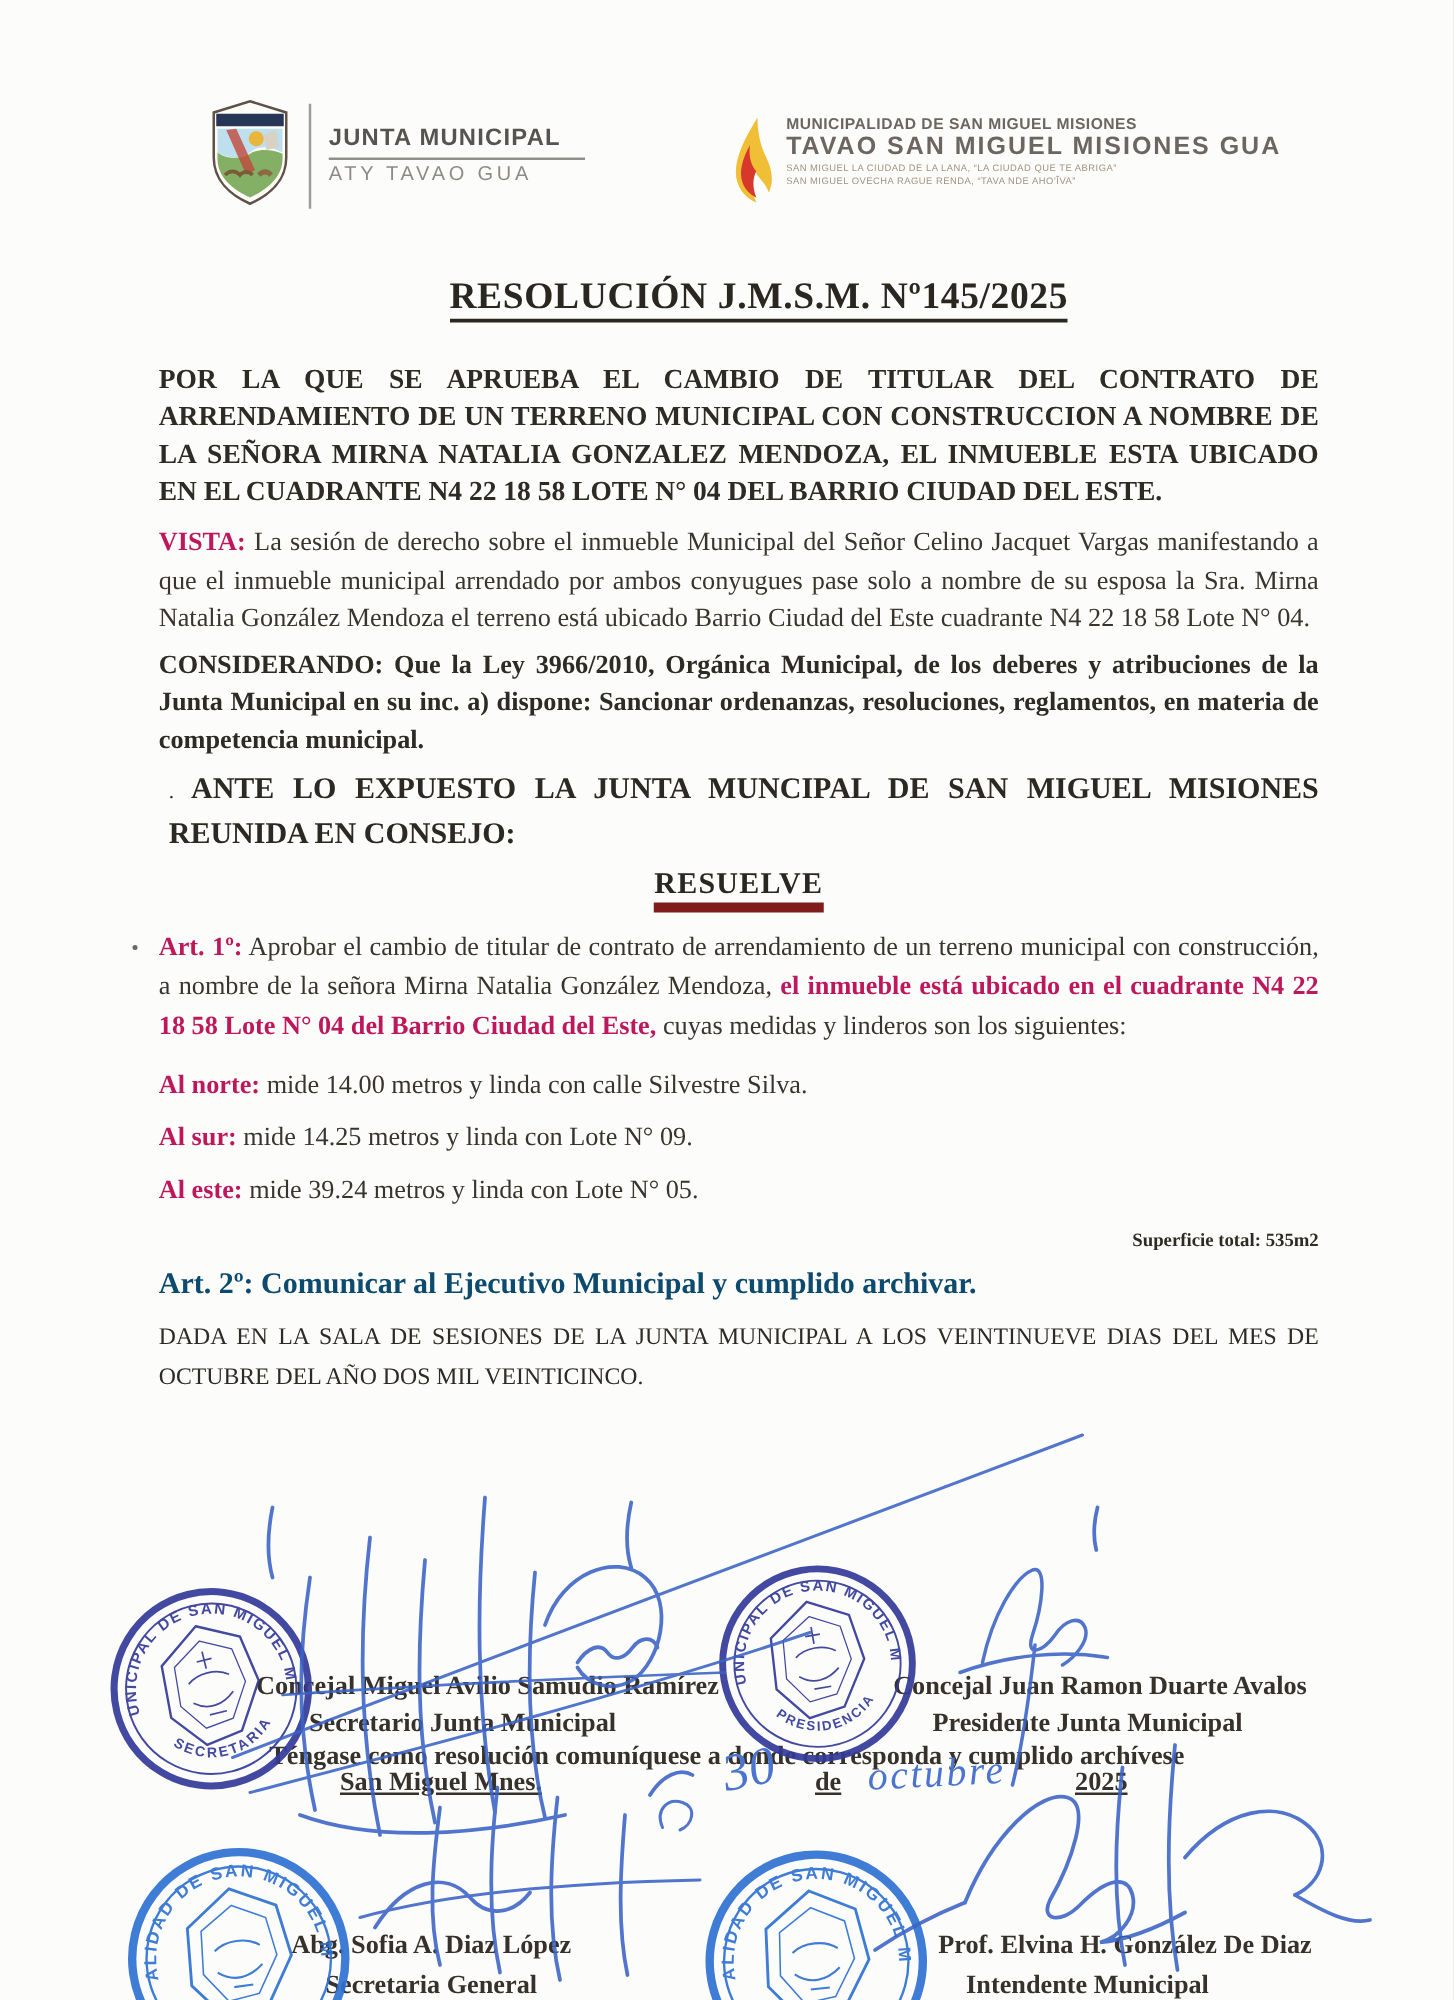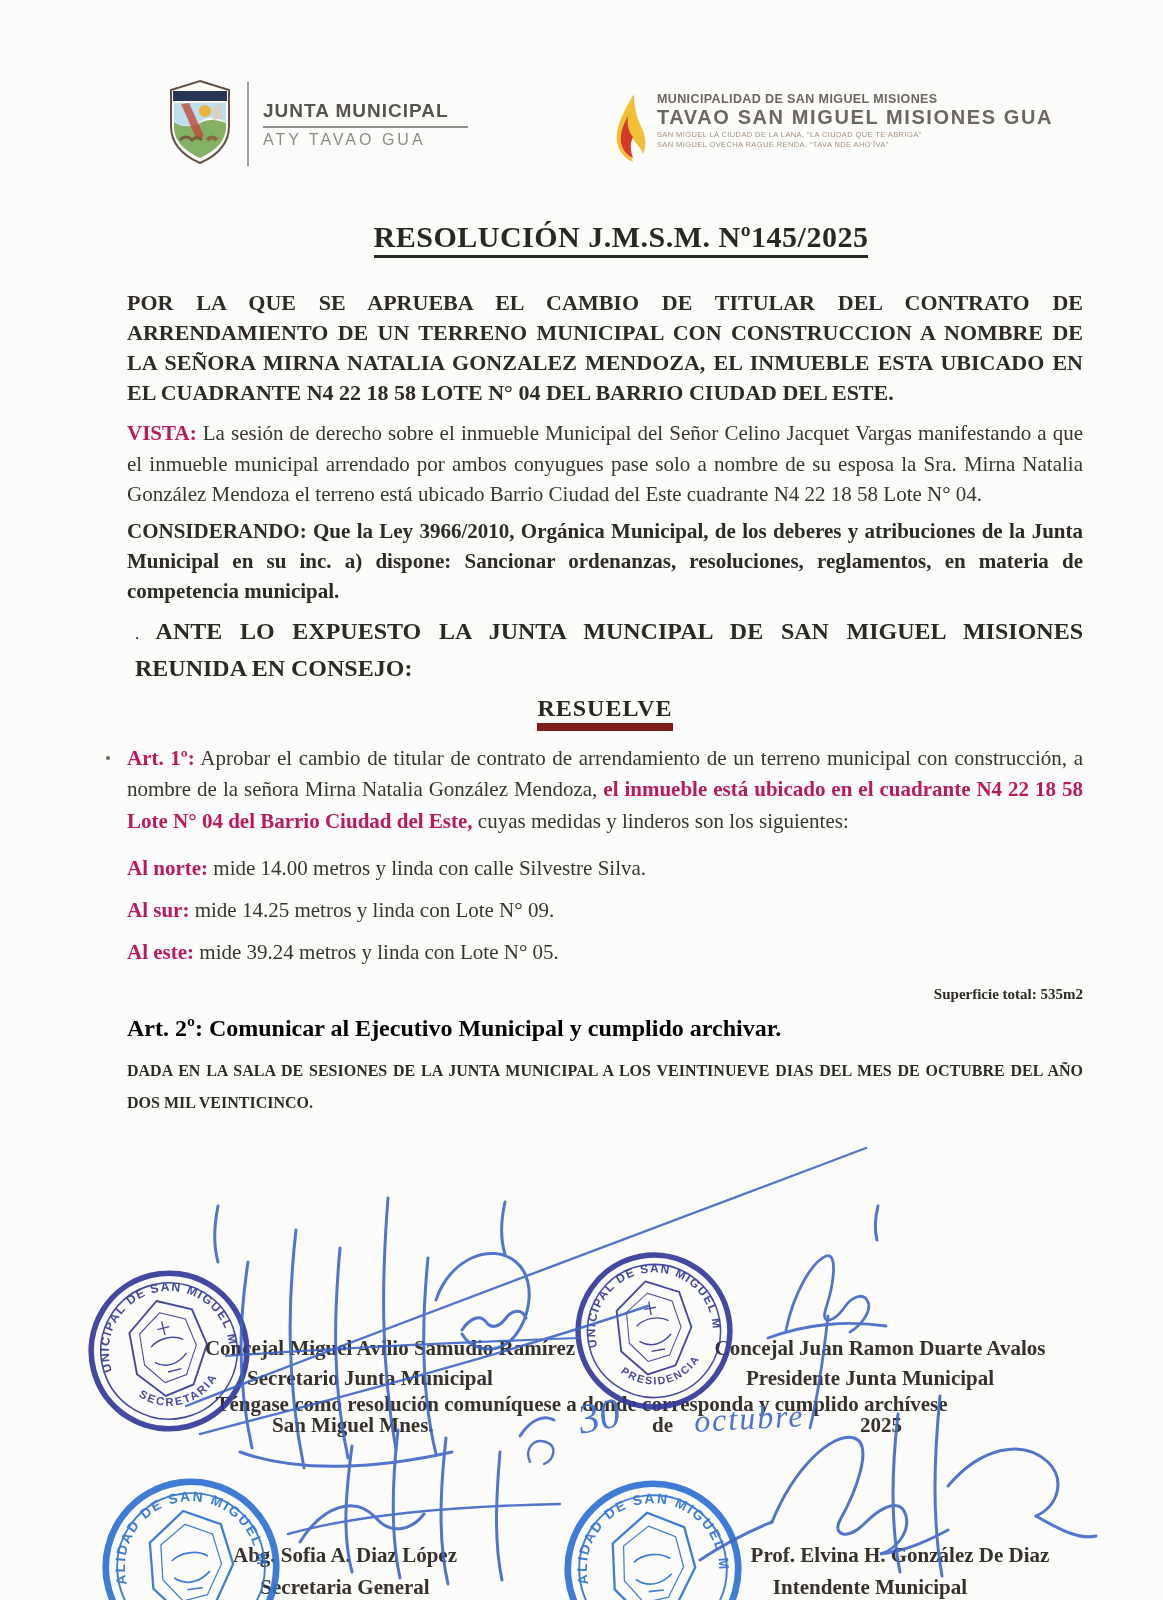--- a/index.html
+++ b/index.html
@@ -1,18 +1,18 @@
 <!DOCTYPE html>
 <html><head>
 <meta charset="utf-8">
 <style>
   html,body{margin:0;padding:0;background:#d9d9d6;}
   .page{position:relative;width:1163px;height:1600px;margin:0 auto;background:#fcfcfa;
         overflow:hidden;font-family:"Liberation Serif","DejaVu Serif",serif;color:#39342c;}
-  .content{position:absolute;inset:0;padding:78px 80px 0 127px;}
+  .content{position:absolute;inset:0;padding:78px 108px 0 127px;}
   
   .header{display:flex;justify-content:space-between;align-items:flex-start;height:92px;}
   .logo-left{display:flex;align-items:center;gap:14px;margin-left:40px;}
   .crest{flex:0 0 auto;}
   .vdiv{width:2px;height:84px;background:#9d9d9a;}
   .logo-left-text{font-family:"Liberation Sans","DejaVu Sans",sans-serif;}
   .ll-title{font-size:19px;font-weight:bold;color:#57534e;letter-spacing:1px;}
   .ll-rule{height:2px;background:#8f8f8c;margin:4px 0 3px 0;width:205px;}
   .ll-sub{font-size:16px;color:#8e8b86;letter-spacing:3px;}
   .logo-right{display:flex;align-items:flex-start;gap:8px;margin-right:30px;margin-top:14px;}
@@ -30,28 +30,28 @@
   .consid{margin-top:6px;font-size:21px;font-weight:bold;line-height:30px;text-align:justify;color:#2e2a24;}
   .ante{margin-top:8px;font-size:24px;font-weight:bold;line-height:34px;text-align:justify;color:#2c2822;padding-left:8px;}
   .ante-dot{font-size:17px;font-weight:normal;}
   .resuelve-wrap{text-align:center;margin-top:10px;}
   .resuelve{display:inline-block;font-size:24px;font-weight:bold;color:#2a2620;
             border-bottom:8px solid #7f1d1d;padding-bottom:1px;letter-spacing:1px;}
   .art1{margin-top:12px;font-size:21px;line-height:31.5px;text-align:justify;}
   .linderos{margin-top:16px;}
   .lindero{font-size:21px;line-height:30px;margin-bottom:12px;}
   .superficie{font-size:15px;font-weight:bold;text-align:right;text-indent:120px;color:#2e2a24;line-height:30px;}
-  .art2{margin-top:2px;font-size:24px;font-weight:bold;line-height:34px;color:#000000;}
-  .dada{margin-top:10px;font-size:16px;font-weight:bold;line-height:32px;text-align:justify;color:#2e2a24;}
+  .art2{margin-top:2px;font-size:24px;font-weight:bold;line-height:34px;color:#0c4a6e;}
+  .dada{margin-top:10px;font-size:19px;font-weight:normal;line-height:32px;text-align:justify;color:#2e2a24;}
   b{color:#be185d;}
   .stray-dot{position:absolute;left:106px;top:756px;width:4px;height:4px;border-radius:50%;background:#6b6660;}
   
   .abs{position:absolute;}
   .sig-name{font-size:21px;font-weight:bold;color:#36312a;text-align:center;}
-  .sig-plain{font-size:21px;font-weight:bold;color:#36312a;}
+  .sig-plain{font-size:21px;font-weight:bold;color:#36312a;text-decoration:underline;}
   .hand{font-style:italic;color:#4a74d0;font-family:"Liberation Serif",serif;}
   .day{font-size:42px;transform:rotate(-12deg);}
   .month{font-size:32px;transform:rotate(-3deg);letter-spacing:2px;}
   .stamp{position:absolute;opacity:.92;}
   .sig-overlay{position:absolute;inset:0;pointer-events:none;z-index:6;}
   .stamp svg{display:block;}
 </style>
 </head>
 <body>
 

